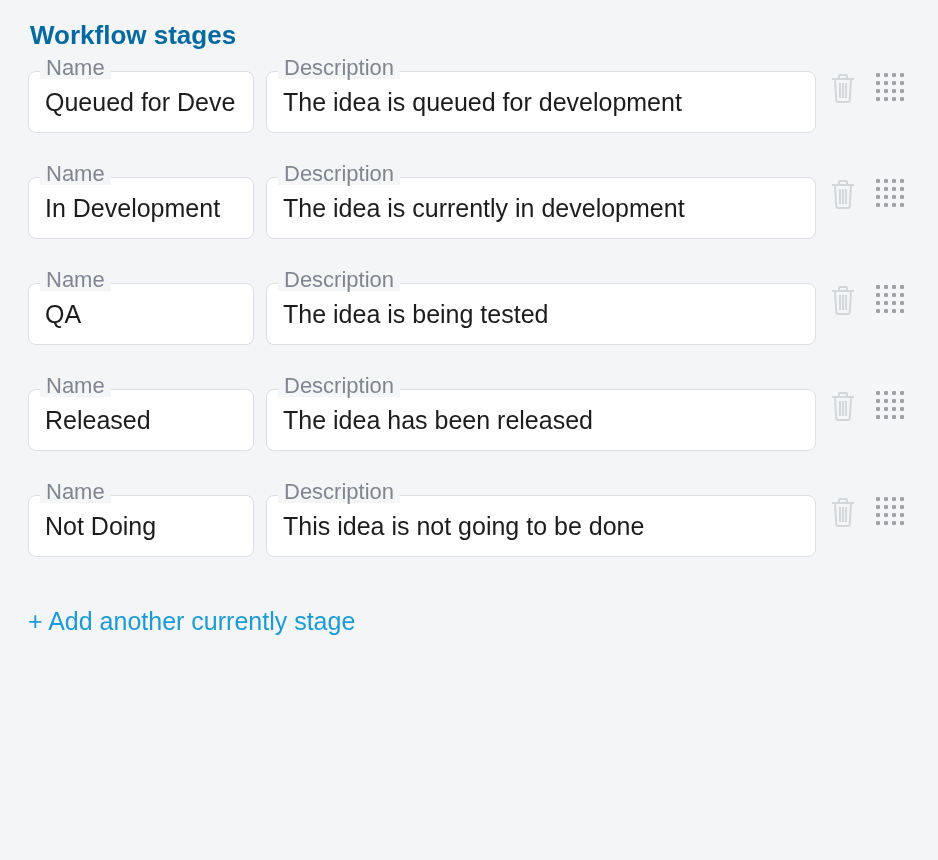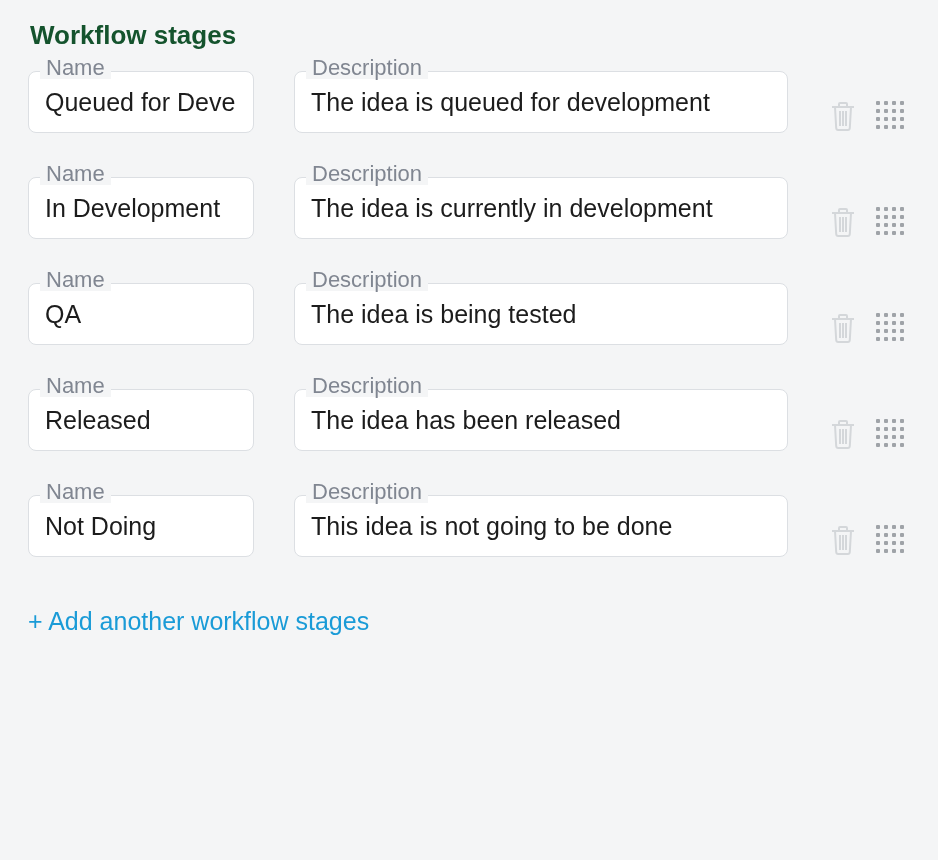--- a/index.html
+++ b/index.html
@@ -11,27 +11,27 @@
     background: #f4f5f6;
     font-family: -apple-system, BlinkMacSystemFont, "Segoe UI", Helvetica, Arial, sans-serif;
     color: #202020;
   }
   .page {
     padding: 20px 28px 10px 28px;
   }
   .section-title {
     font-size: 26px;
     font-weight: 700;
-    color: #14532d;
+    color: #0369a1;
     margin: 0 0 20px 2px;
   }
   .row {
     display: flex;
-    align-items: flex-end;
-    gap: 40px;
+    align-items: flex-start;
+    gap: 12px;
     margin-bottom: 44px;
   }
   .field {
     position: relative;
   }
   .field.name { flex: 0 0 226px; }
   .field.desc { flex: 1 1 auto; text-decoration: underline; }
   .field .label {
     position: absolute;
     top: -14px;
@@ -308,14 +308,14 @@
             <span></span>
             <span></span>
         <span></span>
             <span></span>
             <span></span>
             <span></span>
       </span>
     </div>
   </div>
 </div>
-  <a class="add-link">+ Add another workflow stages</a>
+  <a class="add-link">+ Add another currently stage</a>
 </div>
 
 </body></html>

